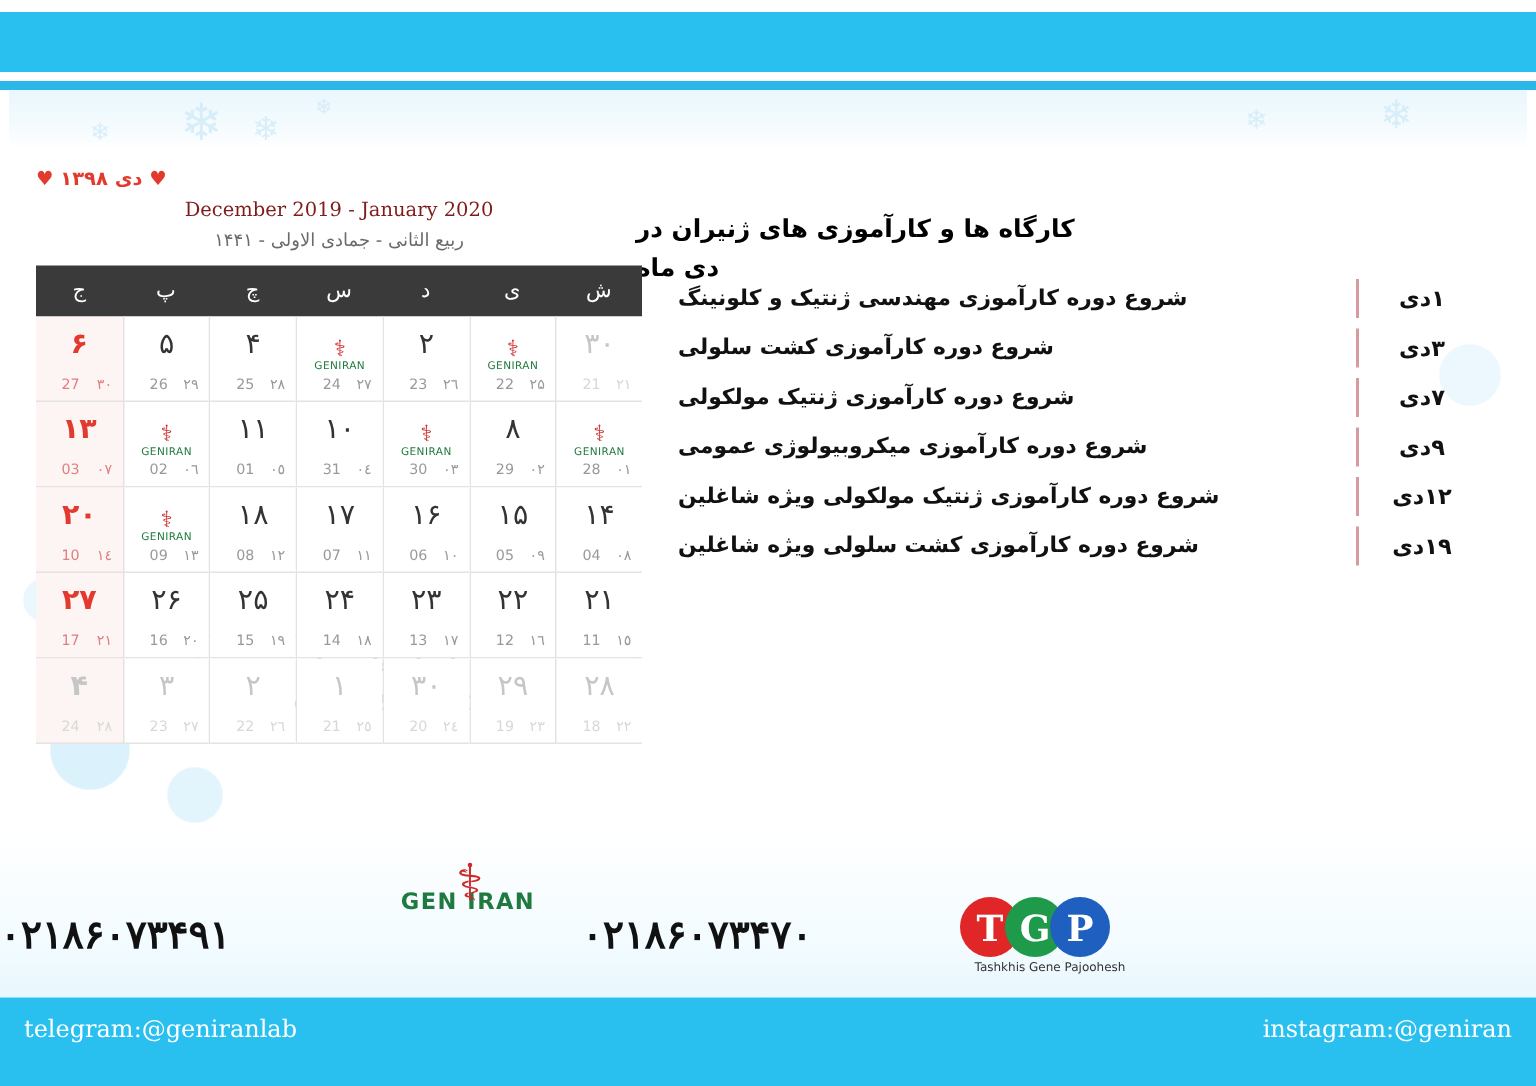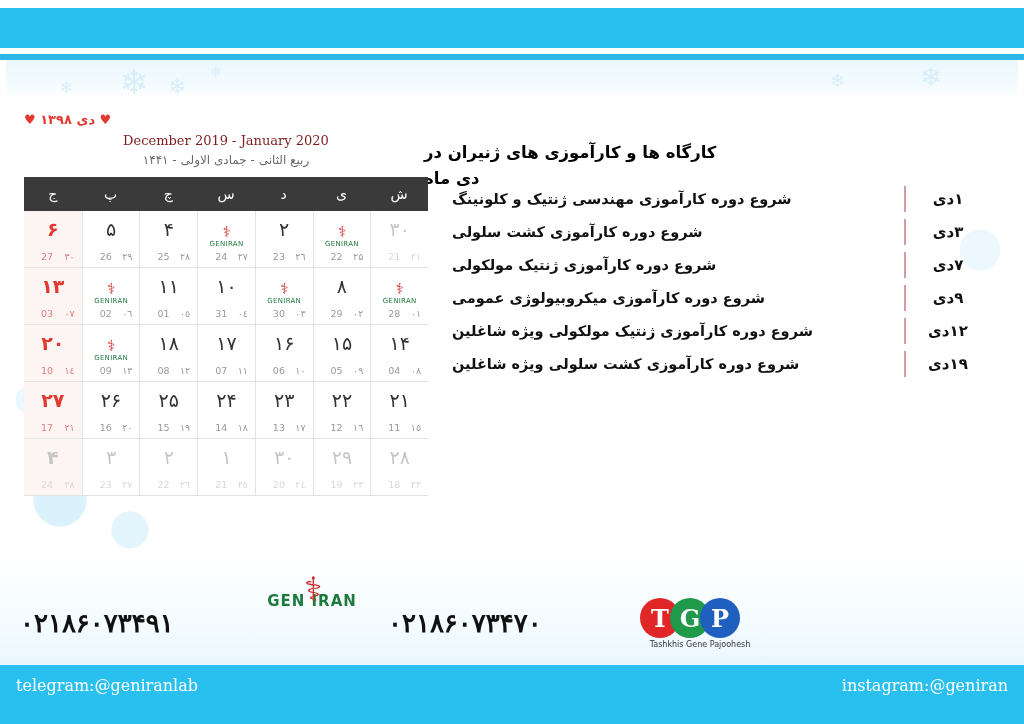--- a/index.html
+++ b/index.html
@@ -91,21 +91,21 @@
     width:34px;height:30px;display:flex;flex-direction:column;align-items:center;justify-content:center;
   }
   .logo-mark .lm-top{font-size:7px;color:#1e7a3c;letter-spacing:.3px;}
   .logo-mark .lm-dna{font-size:15px;color:#cf2a2a;line-height:1;}
 
   
   .footer{position:absolute;left:0;top:555px;width:1024px;height:110px;
           background:linear-gradient(180deg,#ffffff 0%,#f2fbff 70%,#e9f7fe 100%);}
   .phone{position:absolute;font-family:"DejaVu Serif","Liberation Serif",serif;
          font-size:26px;font-weight:bold;color:#111;direction:ltr;letter-spacing:1px;}
-  .ph1{left:20px;top:608px;text-align:right;}
+  .ph1{left:0;top:608px;text-align:right;}
   .ph2{left:388px;top:608px;}
   .ph3{left:776px;top:608px;}
 
   .geniran-logo{position:absolute;left:262px;top:570px;width:100px;height:60px;text-align:center;}
   .gl-text{font-size:15px;font-weight:bold;color:#1f7a3f;letter-spacing:1px;margin-top:22px;}
   .gl-dna{position:absolute;left:42px;top:2px;font-size:34px;color:#cf2a2a;line-height:1;}
 
   .tgp-logo{position:absolute;left:640px;top:598px;width:120px;height:52px;}
   .tgp-circ{position:absolute;top:0;width:40px;height:40px;border-radius:50%;
             display:flex;align-items:center;justify-content:center;color:#fff;font-weight:bold;font-size:24px;

